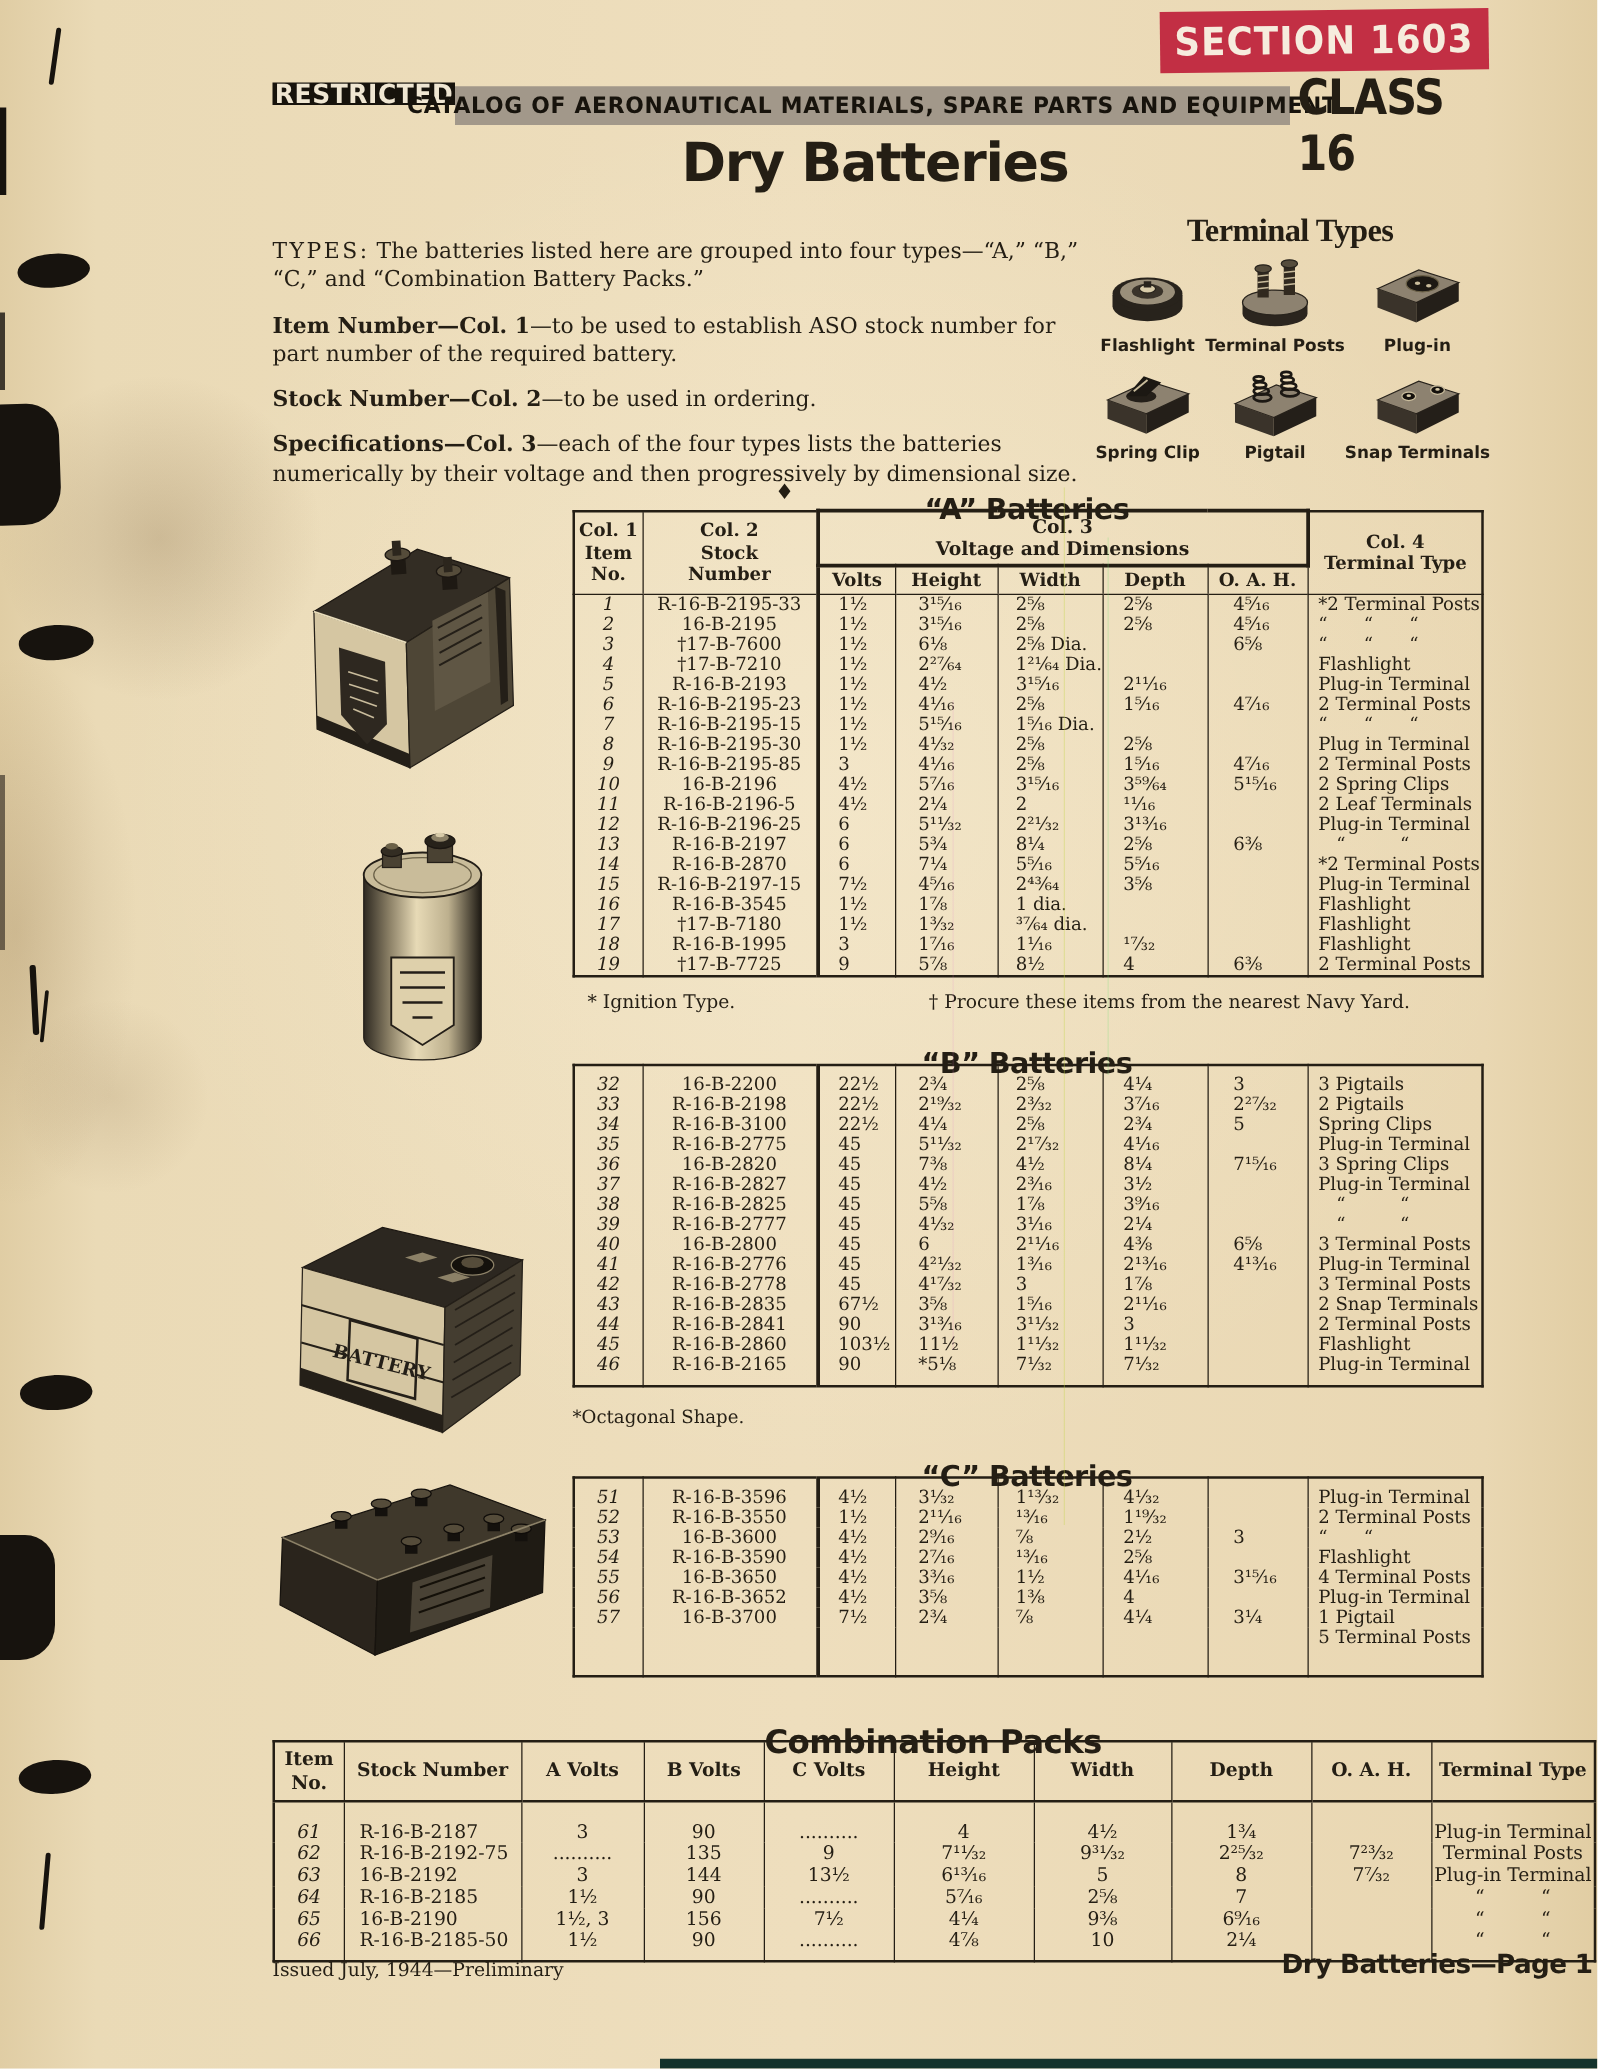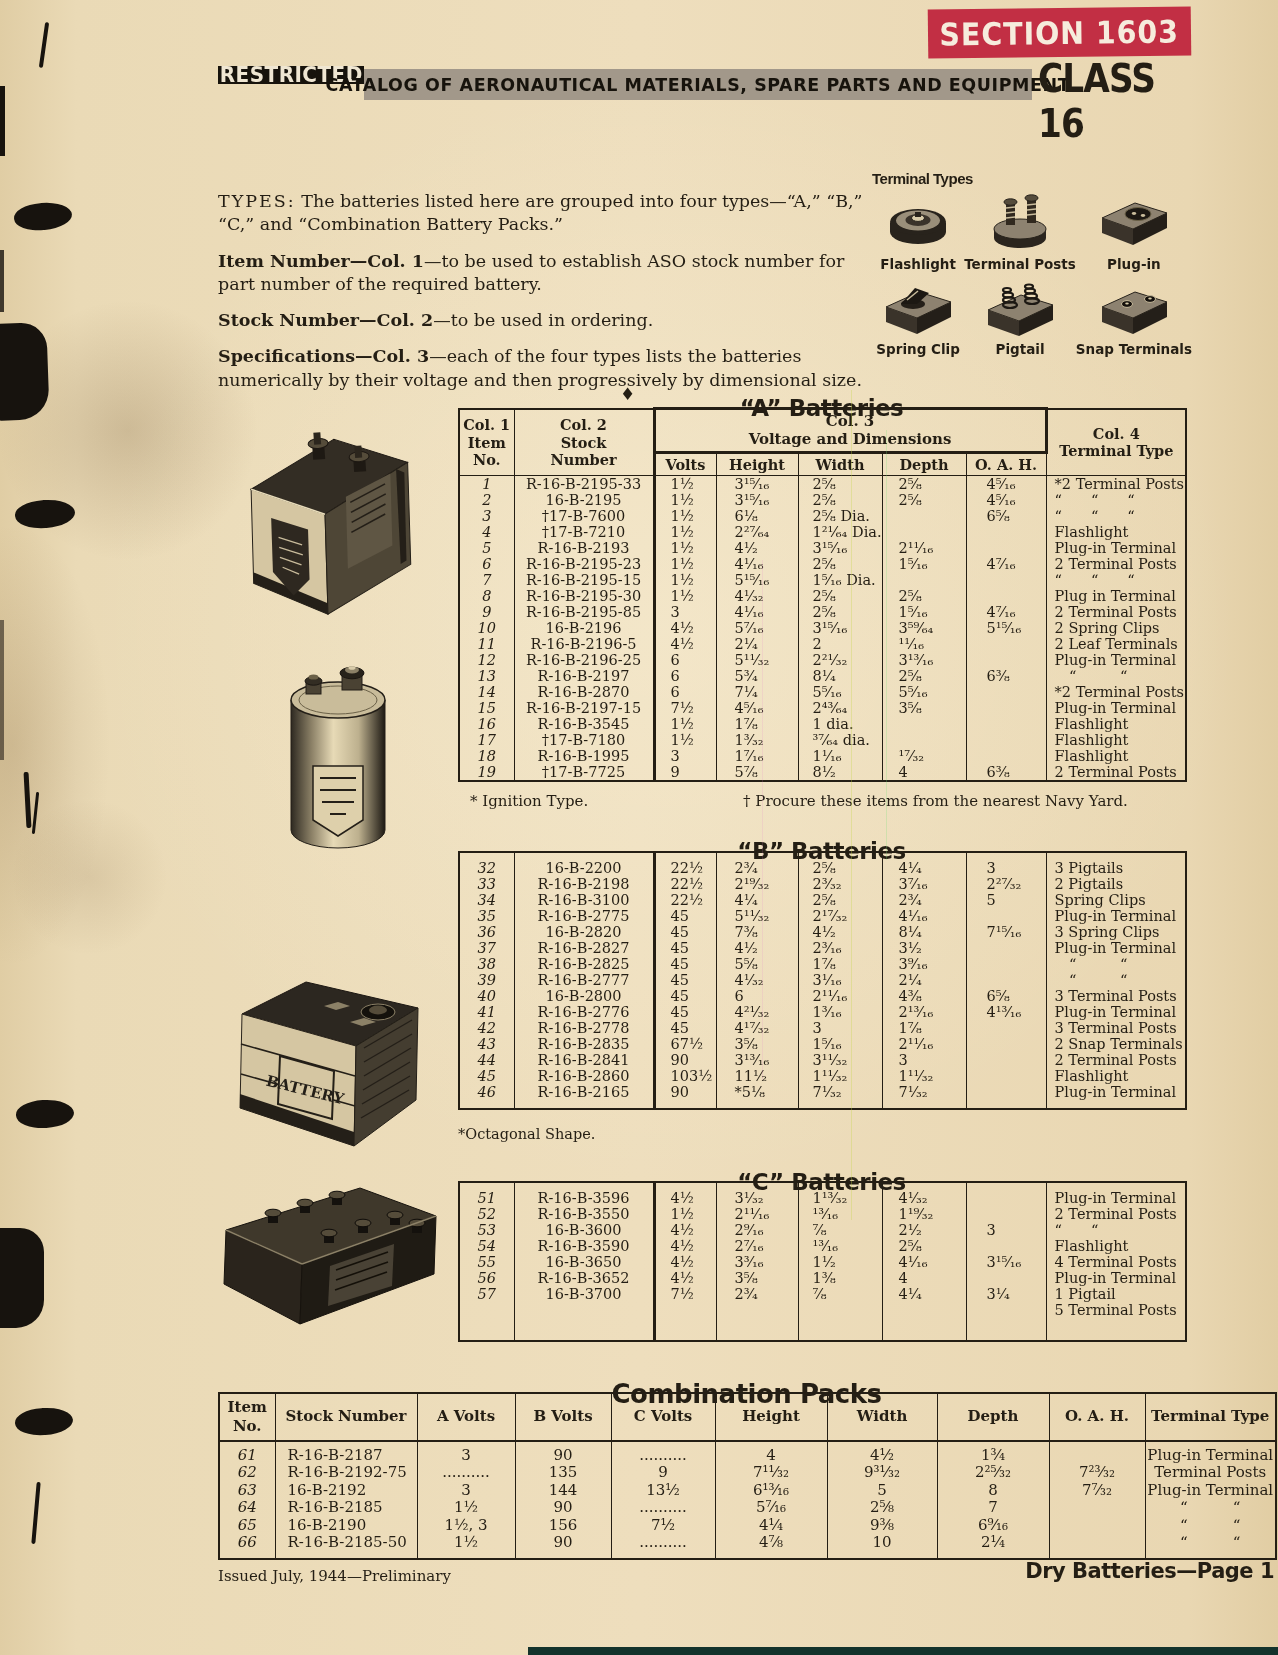--- a/index.html
+++ b/index.html
@@ -41,22 +41,22 @@
     font-family:"DejaVu Sans",sans-serif; font-weight:bold; font-size:43px; letter-spacing:-1px;}
 
   
   .intro{left:218px; top:190px; width:652px; font-size:17.5px; line-height:1.33;}
   .intro p{margin:0 0 13px 0;}
   .intro .lead{font-weight:bold;}
   .intro .lead.caps{font-weight:normal; letter-spacing:2px;}
 
   
   .terminal-panel{left:872px; top:170px; width:320px;}
-  .terminal-panel h2{margin:0 0 4px 0; text-align:left; font-family:Liberation Sans, sans-serif;
-    font-weight:bold; font-size:15px; letter-spacing:-.5px;}
+  .terminal-panel h2{margin:0 0 4px 0; text-align:center; font-family:Liberation Serif, serif;
+    font-weight:bold; font-size:26px; letter-spacing:-.5px;}
   .tgrid{display:grid; grid-template-columns:1fr 1.15fr 1fr; row-gap:8px;}
   .tcell{display:flex; flex-direction:column; align-items:center;}
   .tcell svg{display:block;}
   .tlabel{font-family:"DejaVu Sans",sans-serif; font-weight:bold; font-size:13.5px; margin-top:1px; white-space:nowrap;}
 
   
   .tbl-title{position:absolute; width:727px; left:458px; text-align:center;
     font-family:"DejaVu Sans",sans-serif; font-weight:bold; font-size:23px; letter-spacing:-.5px;}
   .combo-title{position:absolute; left:218px; top:1353px; width:1057px; text-align:center;
     font-family:"DejaVu Sans",sans-serif; font-weight:bold; font-size:26px; letter-spacing:-.5px;}
@@ -90,21 +90,21 @@
   .combo-table{width:1057px; border:2.5px solid var(--ink); font-size:15px;}
   .combo-table th{font-weight:bold; border-bottom:2px solid var(--ink); padding:4px 2px; line-height:1.25; font-size:15px; vertical-align:middle;}
   .combo-table td{height:17.5px; line-height:17.5px; padding:0; white-space:nowrap; overflow:hidden;}
   .combo-table td,.combo-table th{border-left:1px solid var(--ink);}
   .combo-table td:first-child,.combo-table th:first-child{border-left:none;}
   .combo-table .c-item{font-style:italic; text-align:center;}
   .combo-table .c-stock{text-align:left; padding-left:12px;}
   .combo-table .c-a_volts,.combo-table .c-b_volts,.combo-table .c-c_volts{text-align:center;}
   .combo-table .c-height,.combo-table .c-width,.combo-table .c-depth,.combo-table .c-oah{text-align:center;}
   .combo-table .c-terminal{text-align:center;}
-  .combo-table tbody tr:first-child td{padding-top:5px;}
+  .combo-table tbody tr:first-child td{padding-top:15px;}
   .combo-table tbody tr:last-child td{padding-bottom:6px;}
 
   .notes{left:470px; top:792px; width:715px; font-size:15px;}
   .notes span.n2{margin-left:150px;}
   .b-note{left:458px; top:1126px; font-size:14.5px;}
   .footer-left{left:218px; top:1567px; font-size:15px;}
   .footer-right{left:978px; top:1559px; width:296px; text-align:right;
     font-family:"DejaVu Sans",sans-serif; font-weight:bold; font-size:21px; letter-spacing:-.5px;}
 
   
@@ -121,20 +121,21 @@
   <div class="abs banner-red">
     <span>SECTION 1603</span>
   </div>
   <div class="abs restricted">
     <span>RESTRICTED</span>
   </div>
   <div class="abs banner-gray">
     <span>CATALOG OF AERONAUTICAL MATERIALS, SPARE PARTS AND EQUIPMENT</span>
   </div>
   <div class="abs class16">CLASS 16</div>
+  <div class="abs page-title">Dry Batteries</div>
 
   <div class="abs intro">
     <p><span class="lead caps">TYPES:</span><span> The batteries listed here are grouped into four types—“A,” “B,” “C,” and “Combination Battery Packs.”</span></p>
     <p><span class="lead">Item Number—Col. 1</span><span>—to be used to establish ASO stock number for part number of the required battery.</span></p>
     <p><span class="lead">Stock Number—Col. 2</span><span>—to be used in ordering.</span></p>
     <p><span class="lead">Specifications—Col. 3</span><span>—each of the four types lists the batteries numerically by their voltage and then progressively by dimensional size.</span></p>
   </div>
 
   <div class="abs terminal-panel">
     <h2>Terminal Types</h2>

